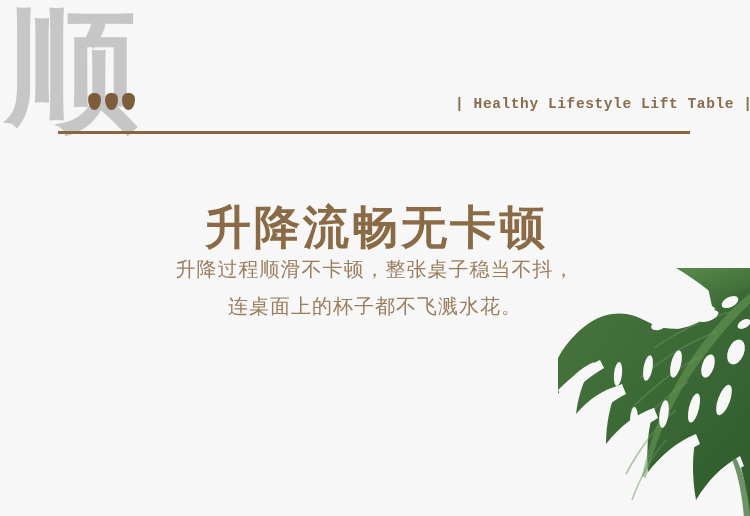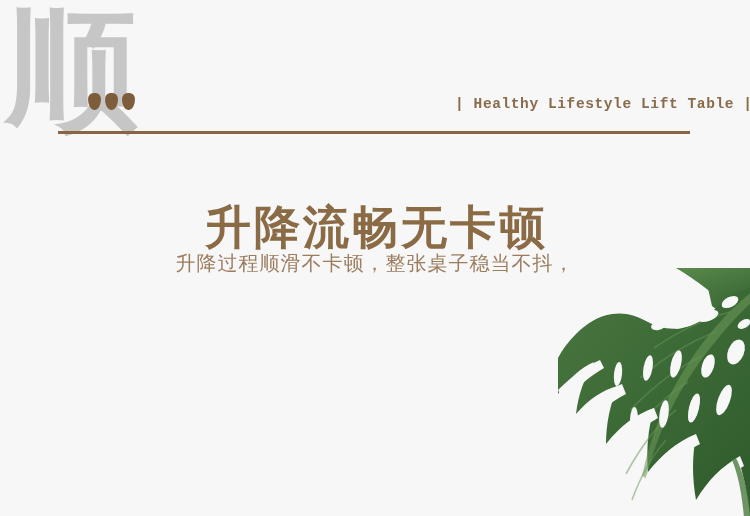--- a/index.html
+++ b/index.html
@@ -110,21 +110,21 @@
     top: 248px;
     width: 750px;
     text-align: center;
     font-family: "DejaVu Sans", "Liberation Sans", sans-serif;
     font-size: 20px;
     line-height: 31px;
     font-weight: 400;
     color: #9b7d5e;
     letter-spacing: 1px;
   }
-  .subtitle-line { display: block; white-space: nowrap; }
+  .subtitle-line { display: block; white-space: nowrap; margin-top: 6px; }
 
   
   #monstera-leaf {
     position: absolute;
     right: -4px;
     bottom: -2px;
     width: 196px;
     height: 250px;
     pointer-events: none;
   }
@@ -145,20 +145,21 @@
   </div>
 
   <div id="header-rule"></div>
 
   <div id="english-tagline">| Healthy Lifestyle  Lift Table |</div>
 
   <h1 id="main-heading">升降流畅无卡顿</h1>
 
   <div id="subtitle">
     <span class="subtitle-line">升降过程顺滑不卡顿，整张桌子稳当不抖，</span>
+    <span class="subtitle-line">连桌面上的杯子都不飞溅水花。</span>
   </div>
 
   <div id="monstera-leaf">
     <svg viewBox="0 0 196 250" xmlns="http://www.w3.org/2000/svg" aria-hidden="true">
       <defs>
         <linearGradient id="leafGrad" x1="0" y1="0" x2="1" y2="1">
           <stop offset="0%" stop-color="#49753f"></stop>
           <stop offset="45%" stop-color="#3c6a36"></stop>
           <stop offset="100%" stop-color="#2f5a2d"></stop>
         </linearGradient>

